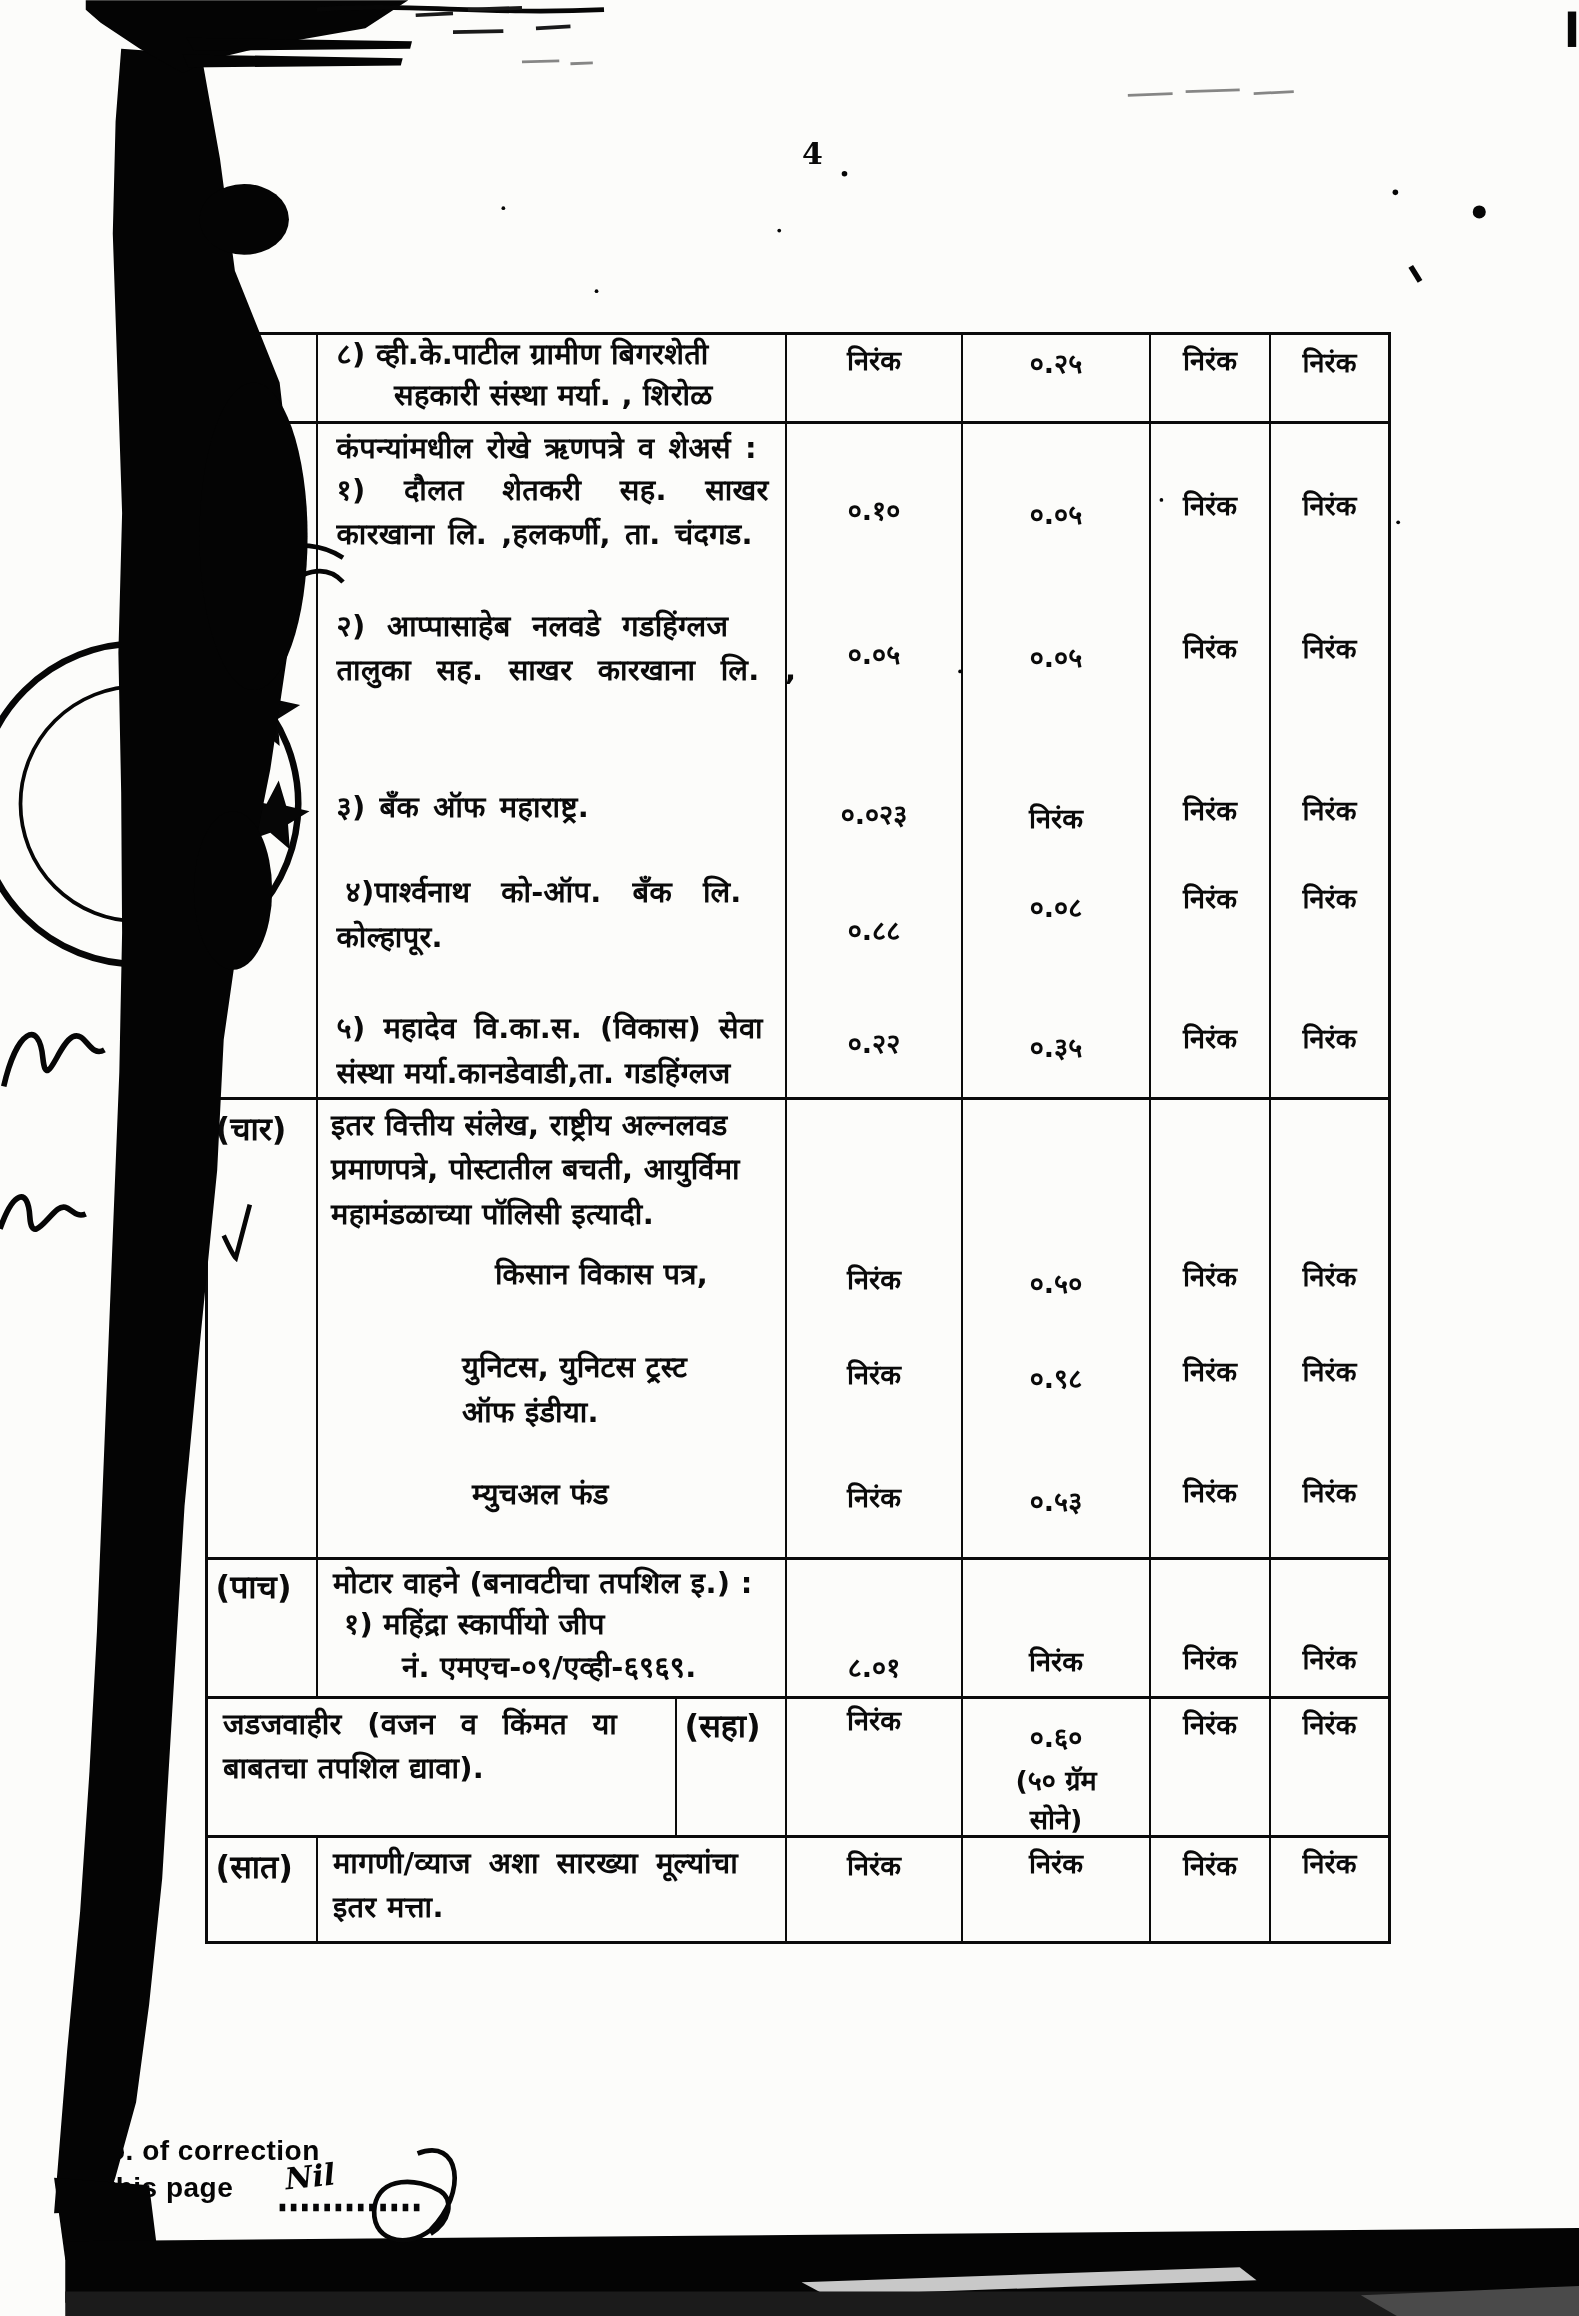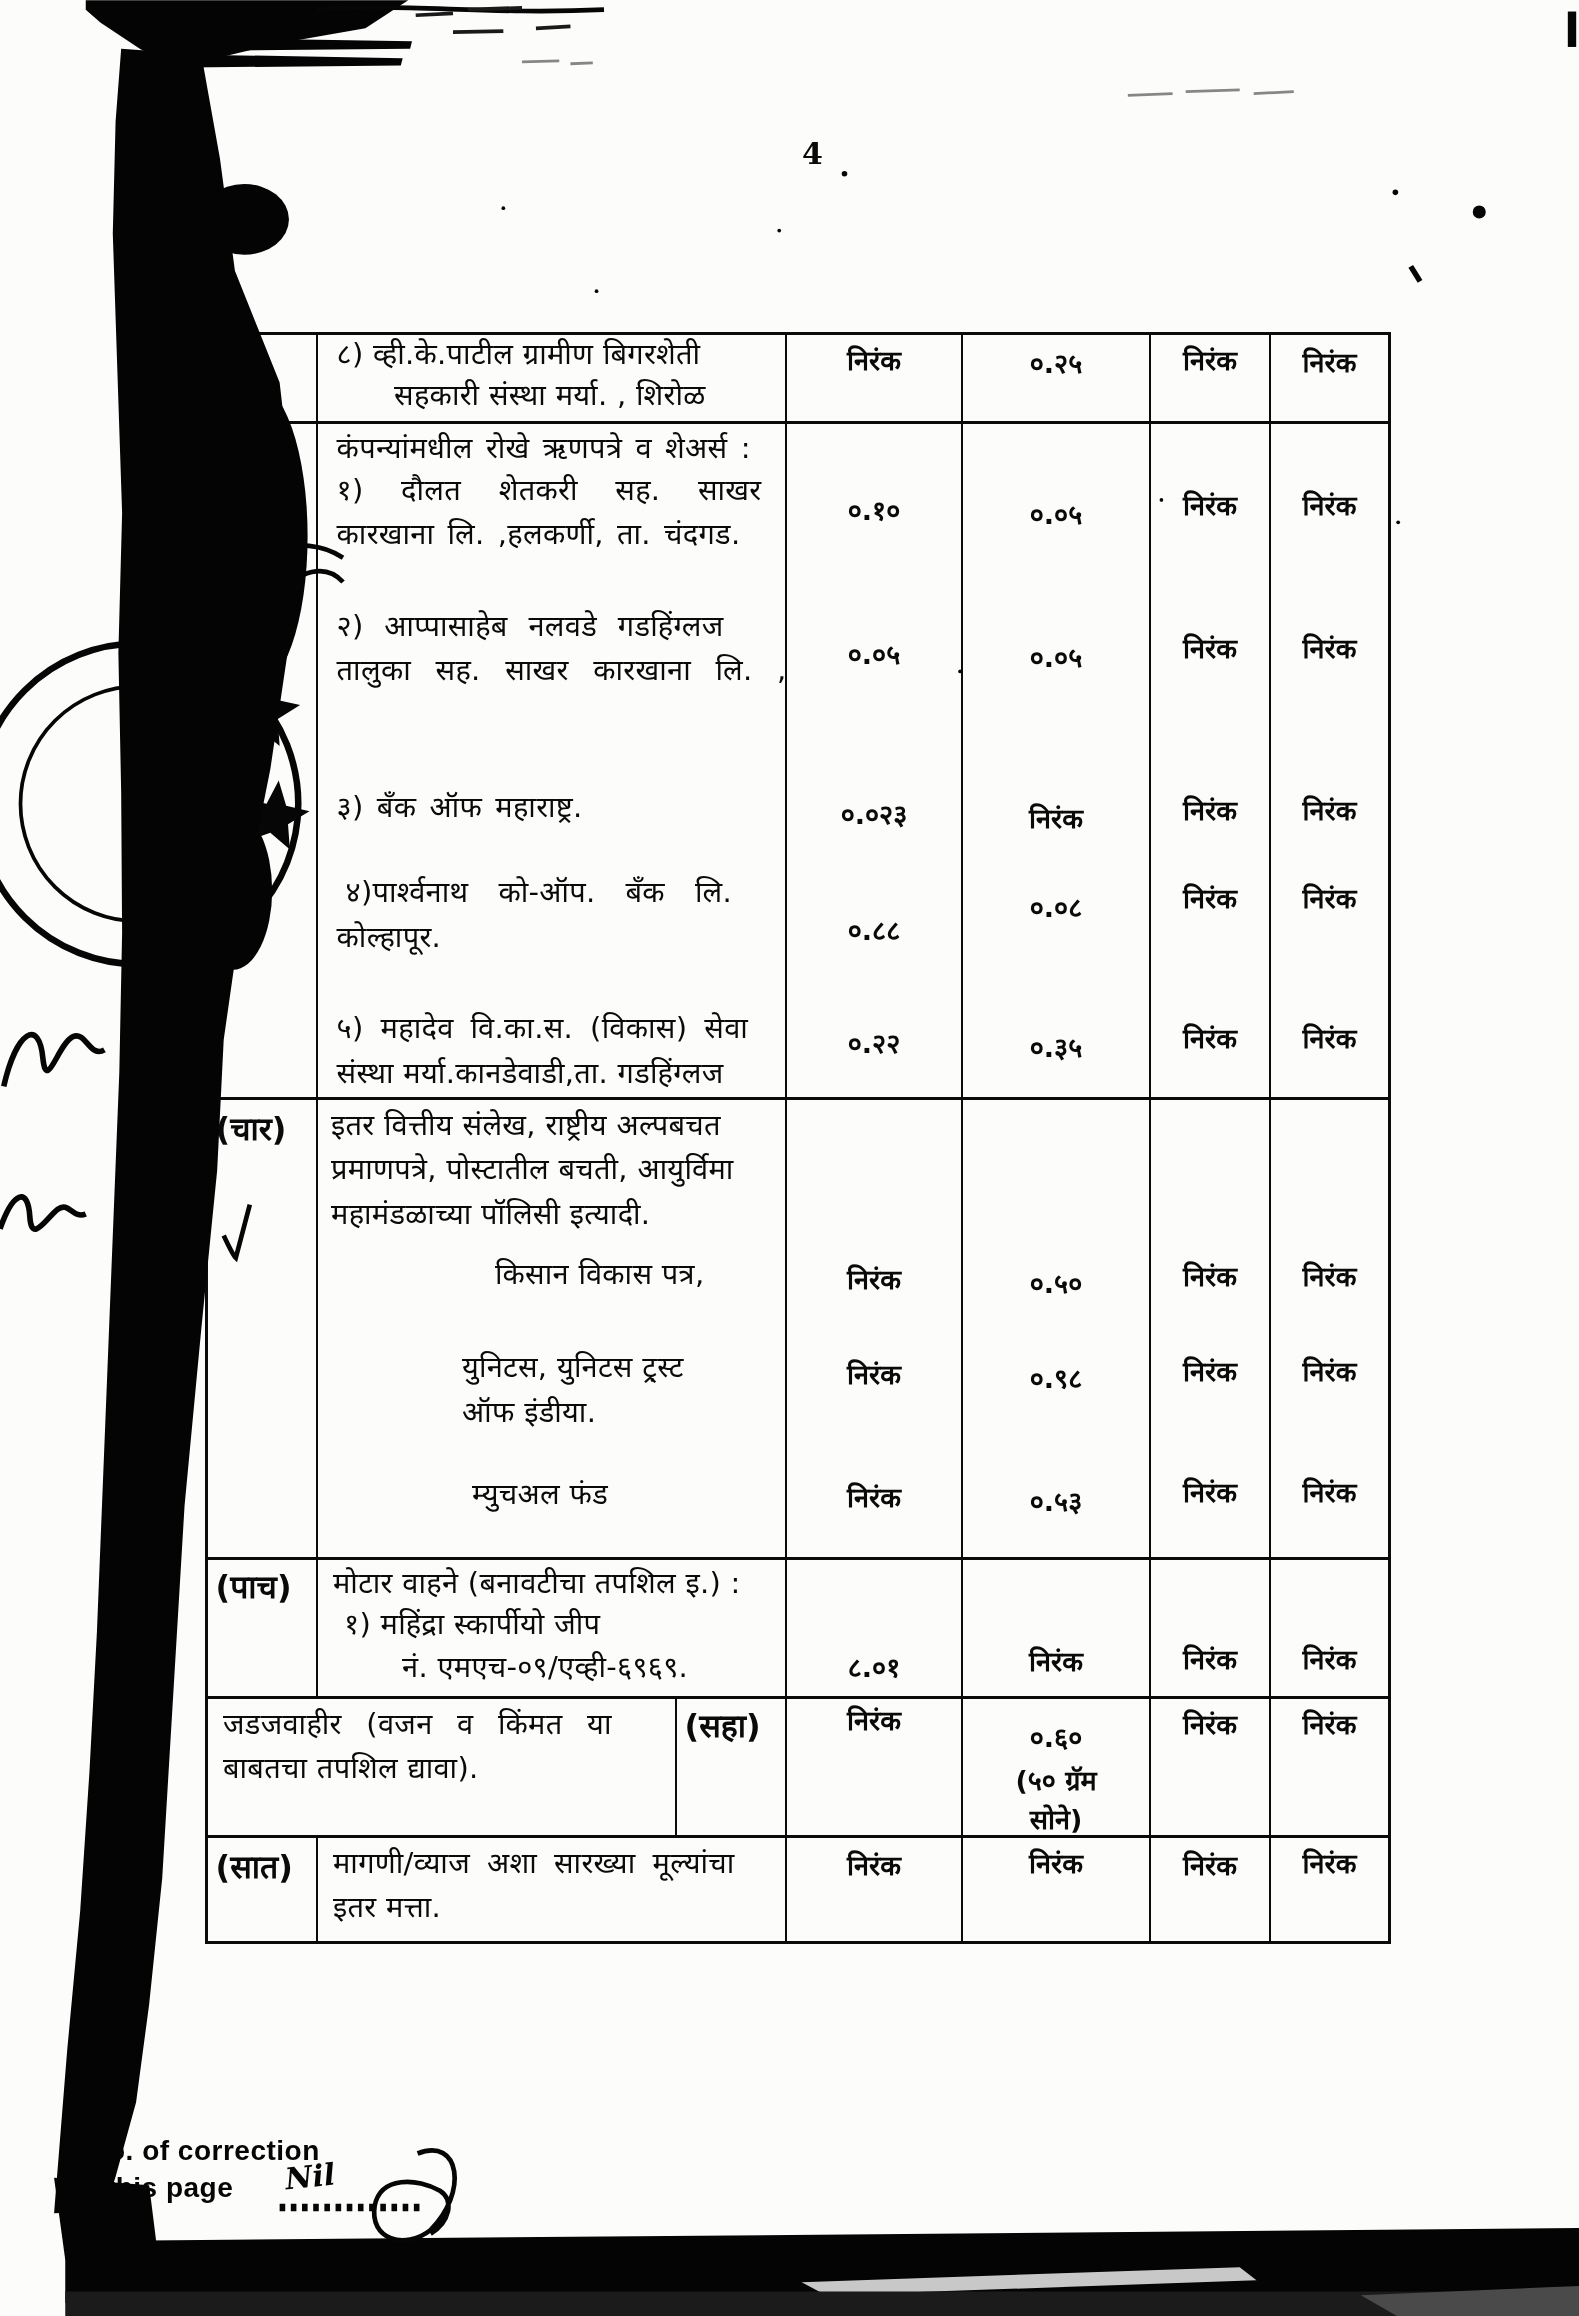--- a/index.html
+++ b/index.html
@@ -25,21 +25,21 @@
     z-index:2;
   }
   .sec{position:relative;display:flex;border-bottom:3.7px solid #0b0b0b;}
   .sec:last-child{border-bottom:none;}
   .c{position:relative;border-right:2.8px solid #0b0b0b;box-sizing:border-box;overflow:visible;}
   .c:last-child{border-right:none;}
   .w0{width:110px;} .w1{width:469px;} .w2{width:176px;}
   .w3{width:188px;} .w4{width:120px;} .w5{width:117px;}
   .ln{
     position:absolute;left:18.6px;right:3.7px;
-    font-size:29px;font-weight:400;line-height:39px;
+    font-size:29px;font-weight:700;line-height:39px;
     white-space:nowrap;letter-spacing:0.3px;
   }
   .lbl{
     position:absolute;left:7.5px;
     font-size:32px;font-weight:700;white-space:nowrap;
   }
   .val{
     position:absolute;left:0;right:0;text-align:center;
     font-size:27px;font-weight:700;white-space:nowrap;
   }
@@ -135,21 +135,21 @@
         <div class="val" style="top:455px">निरंक</div>
         <div class="val" style="top:595px">निरंक</div>
       </div>
     </div>
 
     <div class="sec" style="height:457px">
       <div class="c w0">
         <div class="lbl" style="top:5.6px">(चार)</div>
       </div>
       <div class="c w1">
-        <div class="ln" style="top:5.6px;left:13px">इतर वित्तीय संलेख, राष्ट्रीय अल्पबचत</div>
+        <div class="ln" style="top:5.6px;left:13px">इतर वित्तीय संलेख, राष्ट्रीय अल्नलवड</div>
         <div class="ln" style="top:50px;left:13px">प्रमाणपत्रे, पोस्टातील बचती, आयुर्विमा</div>
         <div class="ln" style="top:95px;left:13px">महामंडळाच्या पॉलिसी इत्यादी.</div>
         <div class="ln" style="top:155px;left:177px">किसान विकास पत्र,</div>
         <div class="ln" style="top:248px;left:144px">युनिटस, युनिटस ट्रस्ट</div>
         <div class="ln" style="top:293px;left:144px">ऑफ इंडीया.</div>
         <div class="ln" style="top:375px;left:154px">म्युचअल फंड</div>
       </div>
       <div class="c w2">
         <div class="val" style="top:160px">निरंक</div>
         <div class="val" style="top:255px">निरंक</div>

